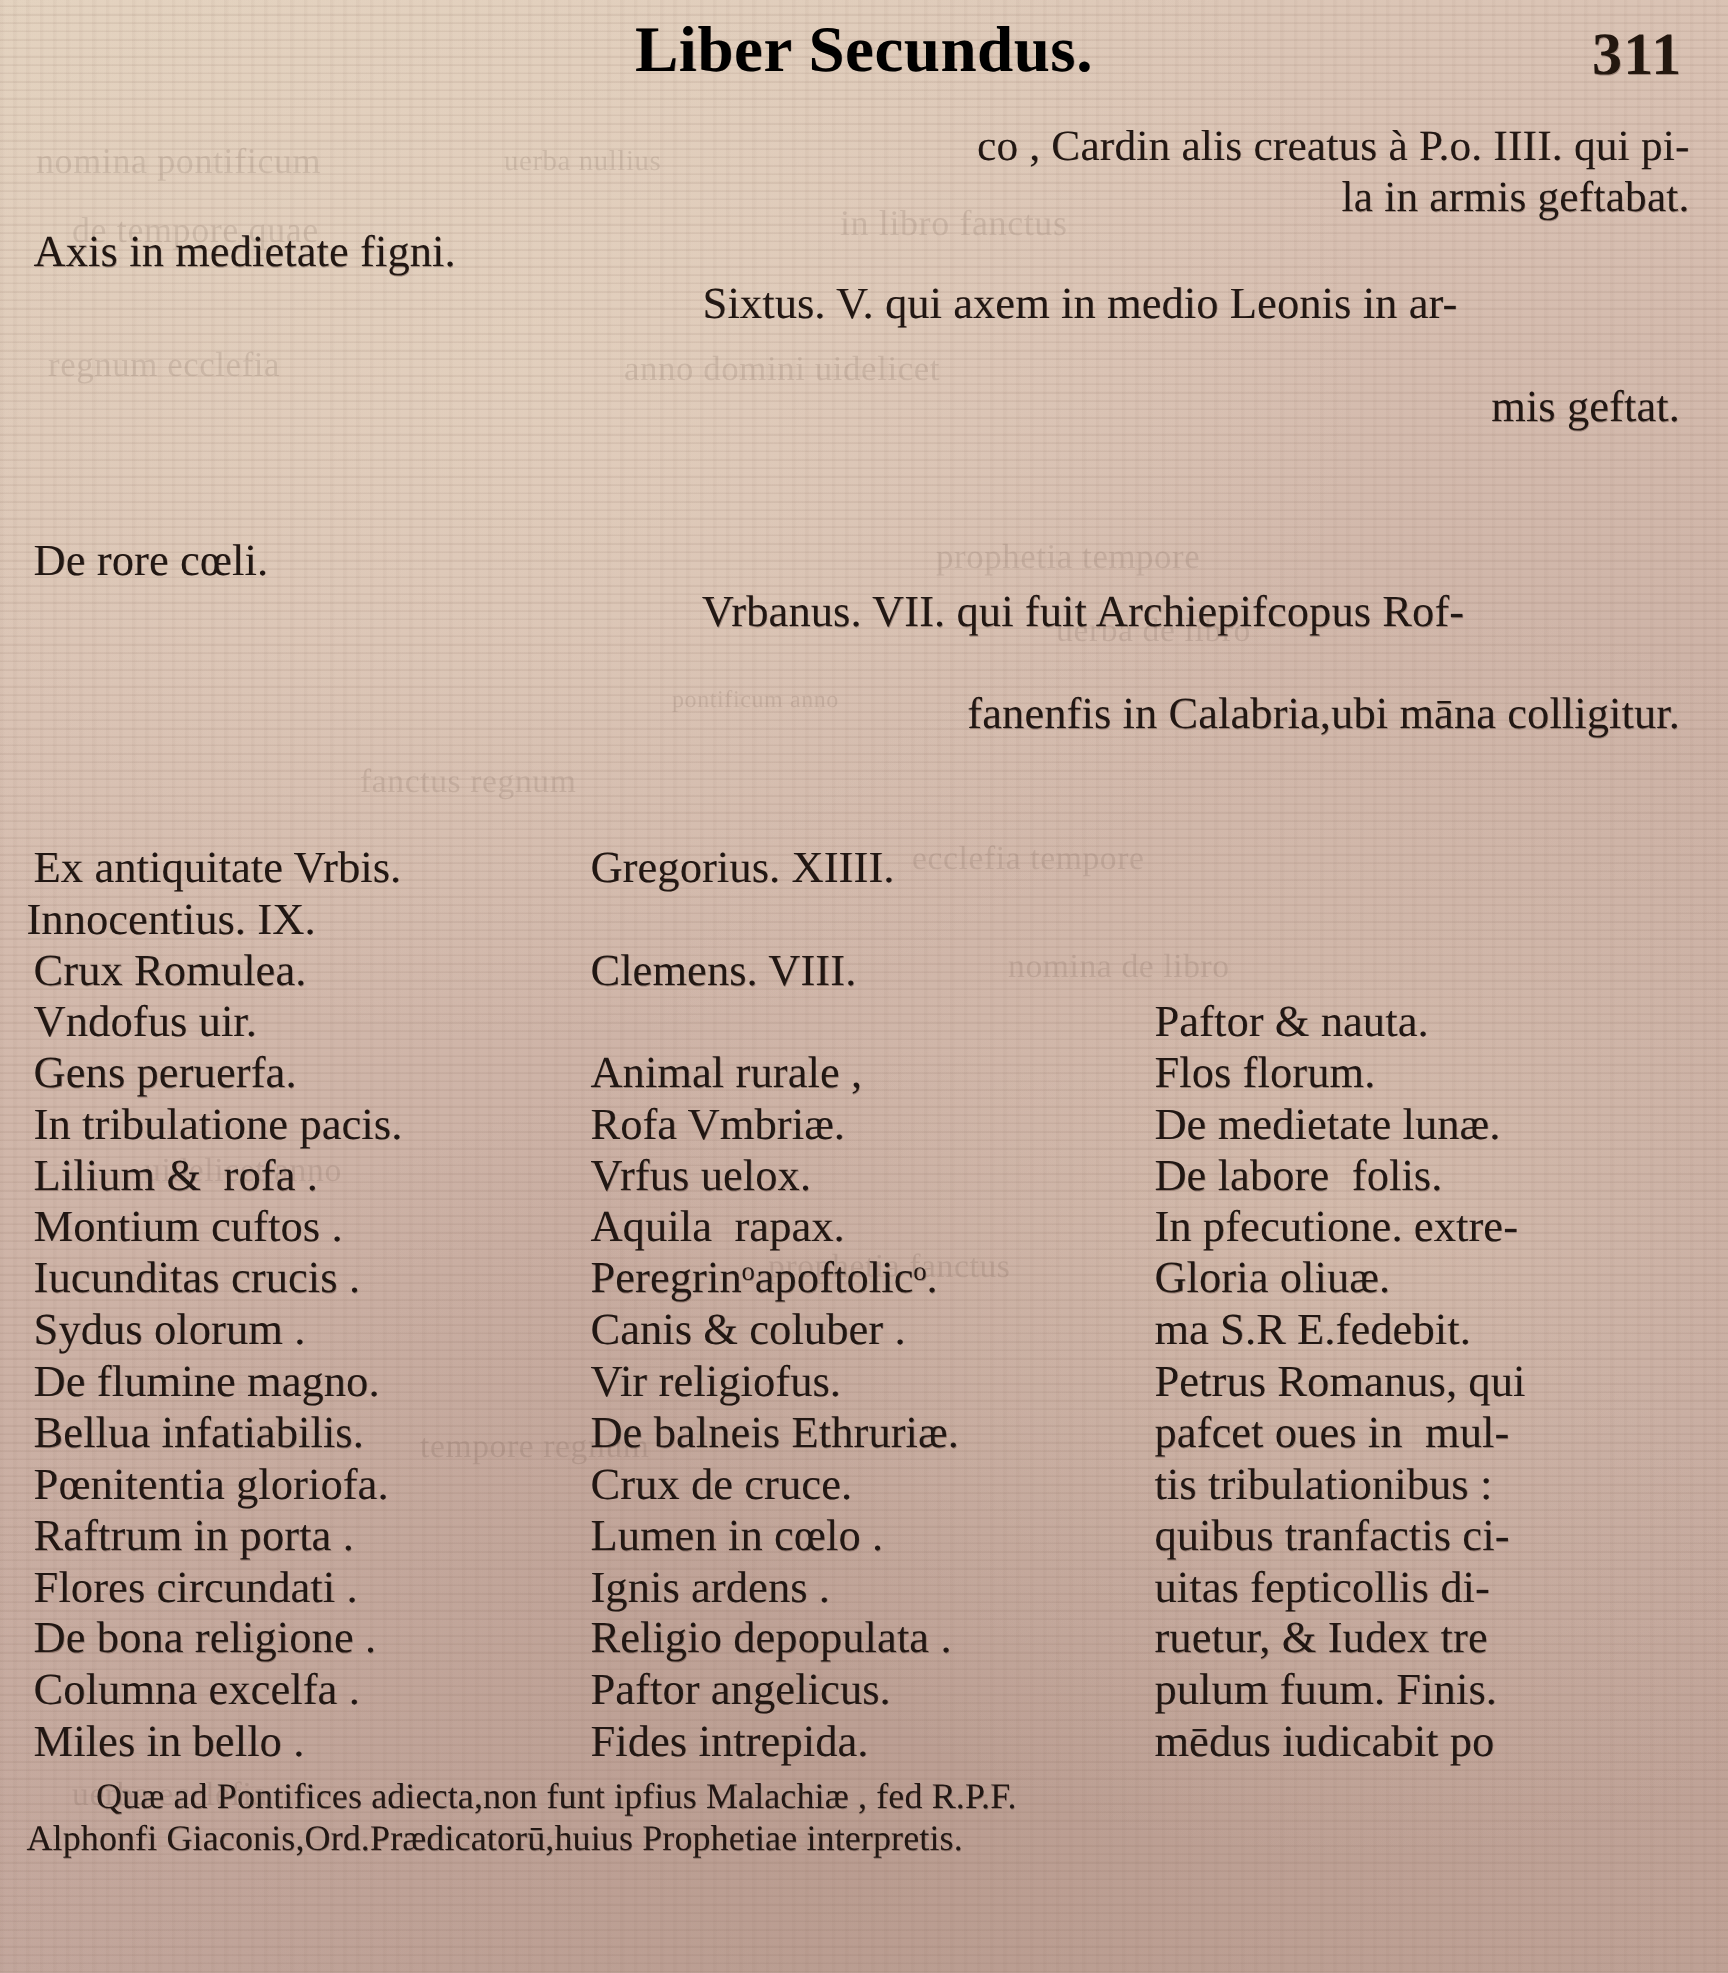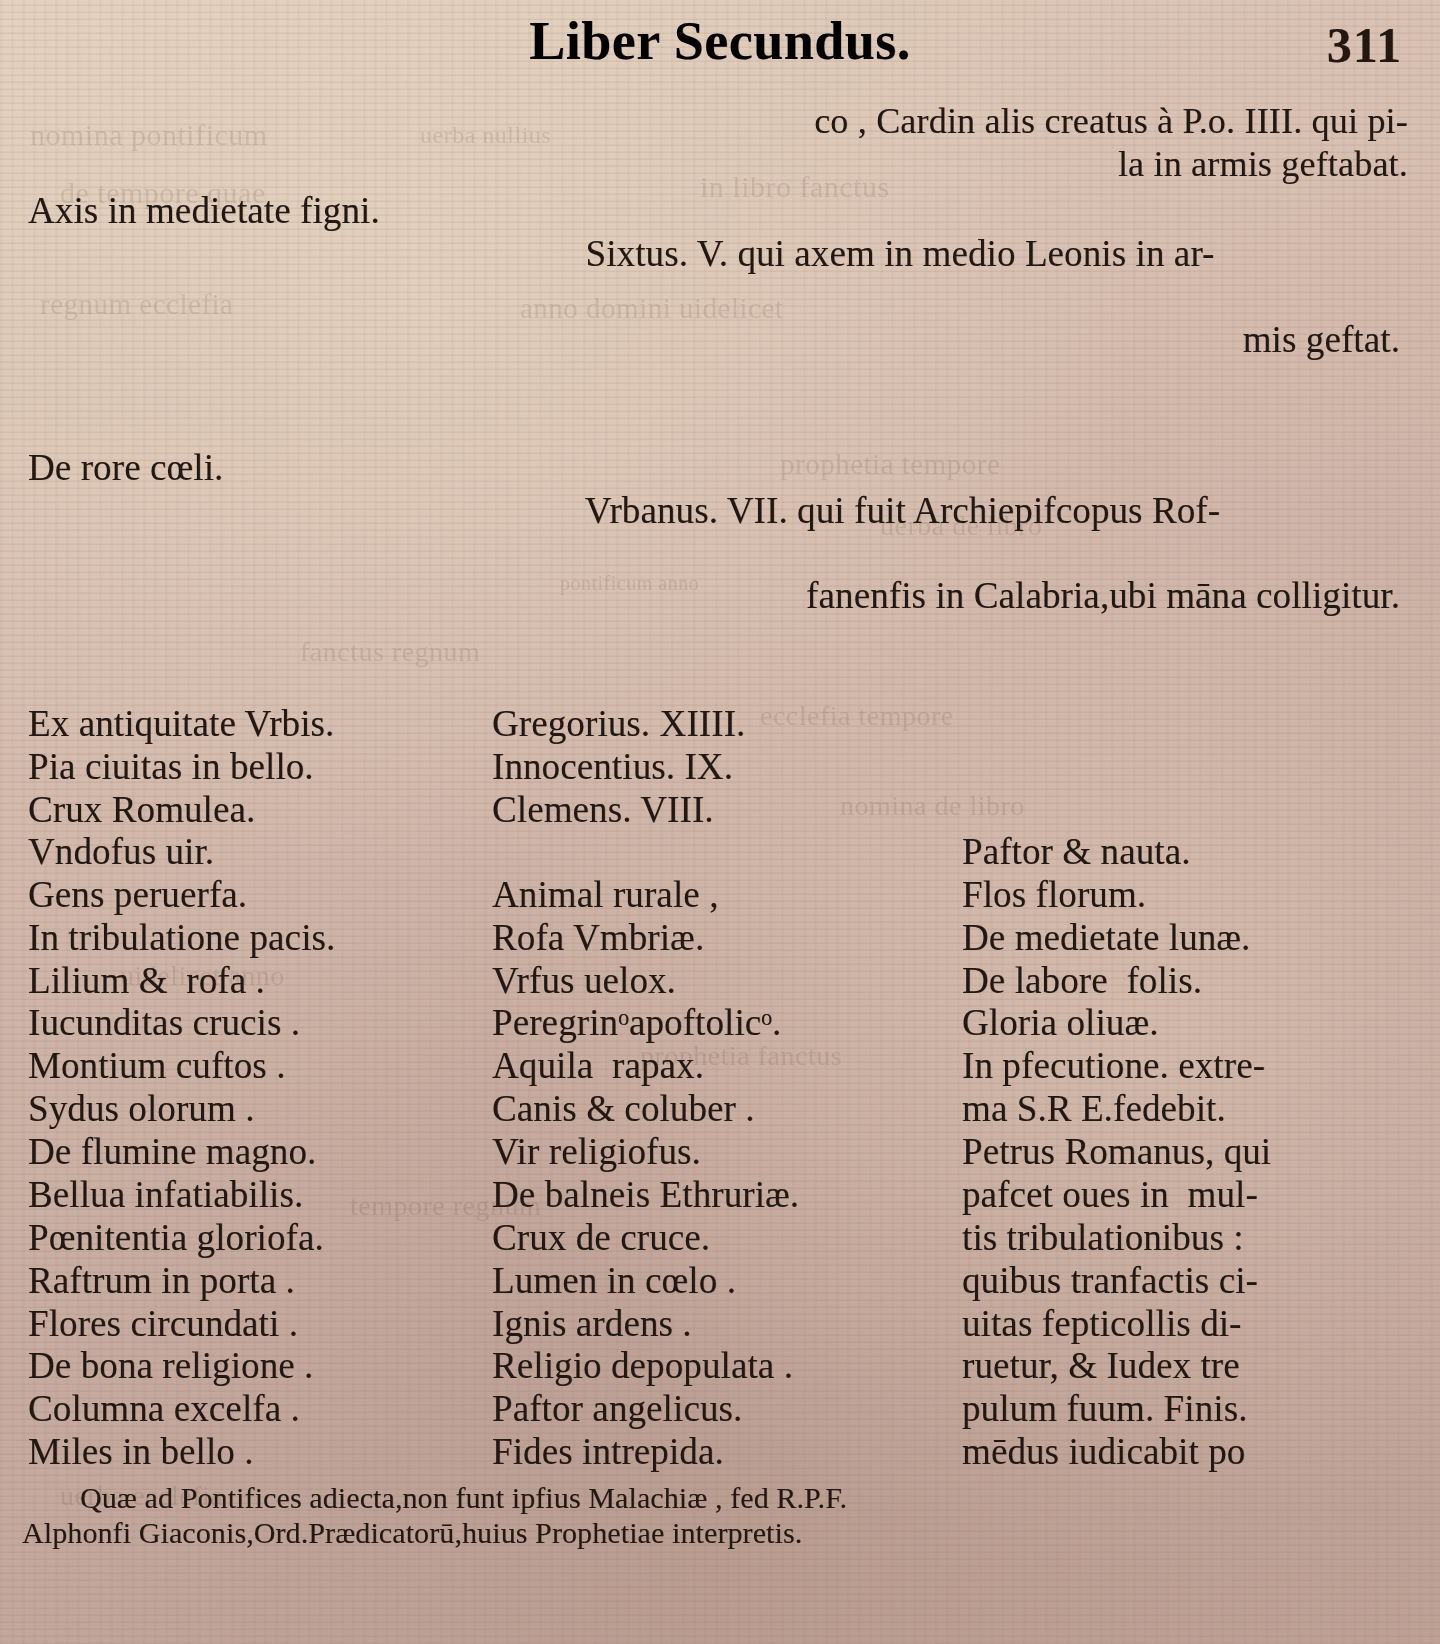--- a/index.html
+++ b/index.html
@@ -183,21 +183,20 @@
           <span class="sub">fanenfis in Calabria,ubi māna colligitur.</span>
         </div>
       </div>
 
       <div class="row">
         <div class="col c1 ink">Ex antiquitate Vrbis.</div>
         <div class="col c2 ink">Gregorius. XIIII.</div>
         <div class="col c3 ink"></div>
       </div>
       <div class="row">
-        <div class="col c1 ink">Pia ciuitas in bello.</div>
         <div class="col c2 ink">Innocentius. IX.</div>
         <div class="col c3 ink"></div>
       </div>
       <div class="row">
         <div class="col c1 ink">Crux Romulea.</div>
         <div class="col c2 ink">Clemens. VIII.</div>
         <div class="col c3 ink"></div>
       </div>
 
       <div class="row">
@@ -214,28 +213,28 @@
         <div class="col c1 ink">In tribulatione pacis.</div>
         <div class="col c2 ink">Rofa Vmbriæ.</div>
         <div class="col c3 ink">De medietate lunæ.</div>
       </div>
       <div class="row">
         <div class="col c1 ink">Lilium &amp;  rofa .</div>
         <div class="col c2 ink">Vrfus uelox.</div>
         <div class="col c3 ink">De labore  folis.</div>
       </div>
       <div class="row">
+        <div class="col c1 ink">Montium cuftos .</div>
+        <div class="col c2 ink">Aquila  rapax.</div>
+        <div class="col c3 ink cont">In pfecutione. extre-</div>
+      </div>
+      <div class="row">
         <div class="col c1 ink">Iucunditas crucis .</div>
         <div class="col c2 ink">Peregrinᵒapoftolicᵒ.</div>
         <div class="col c3 ink">Gloria oliuæ.</div>
-      </div>
-      <div class="row">
-        <div class="col c1 ink">Montium cuftos .</div>
-        <div class="col c2 ink">Aquila  rapax.</div>
-        <div class="col c3 ink cont">In pfecutione. extre-</div>
       </div>
       <div class="row">
         <div class="col c1 ink">Sydus olorum .</div>
         <div class="col c2 ink">Canis &amp; coluber .</div>
         <div class="col c3 ink cont">ma S.R E.fedebit.</div>
       </div>
       <div class="row">
         <div class="col c1 ink">De flumine magno.</div>
         <div class="col c2 ink">Vir religiofus.</div>
         <div class="col c3 ink cont">Petrus Romanus, qui</div>

